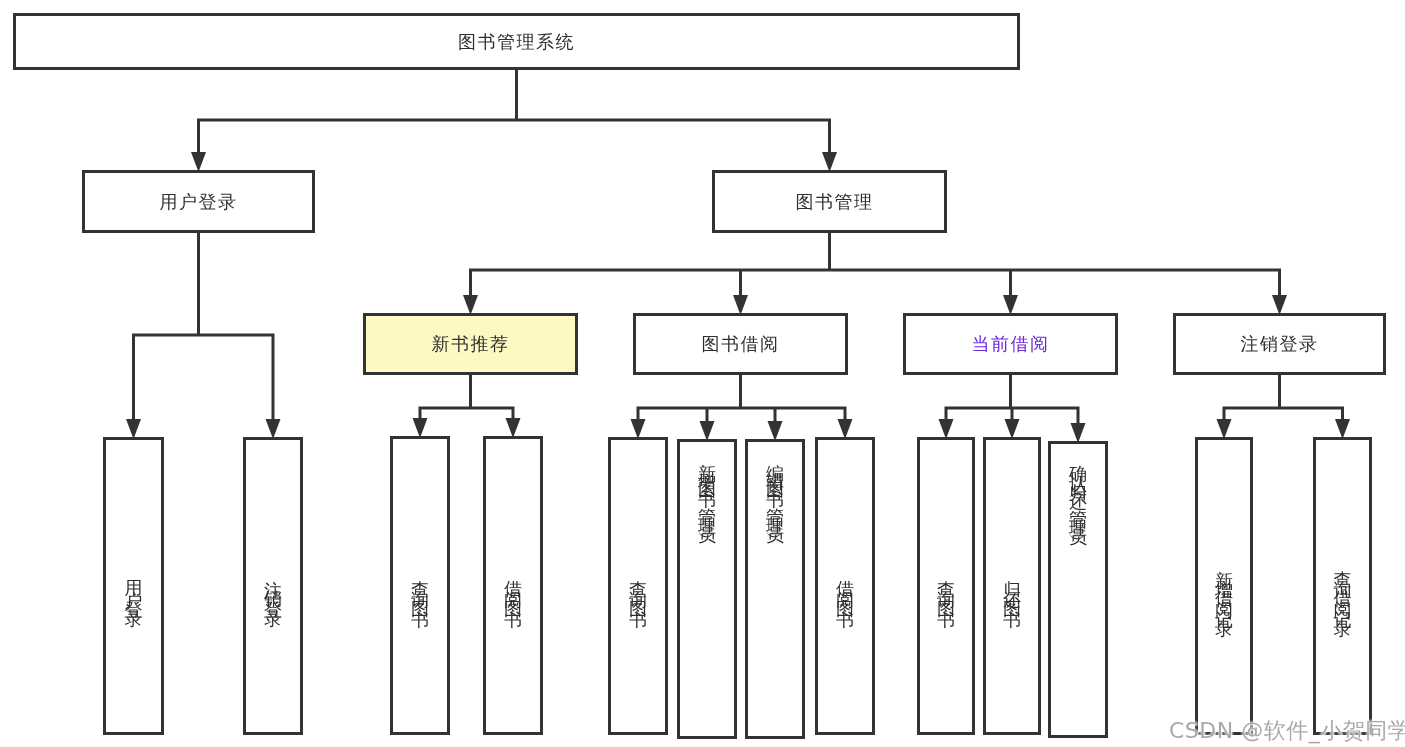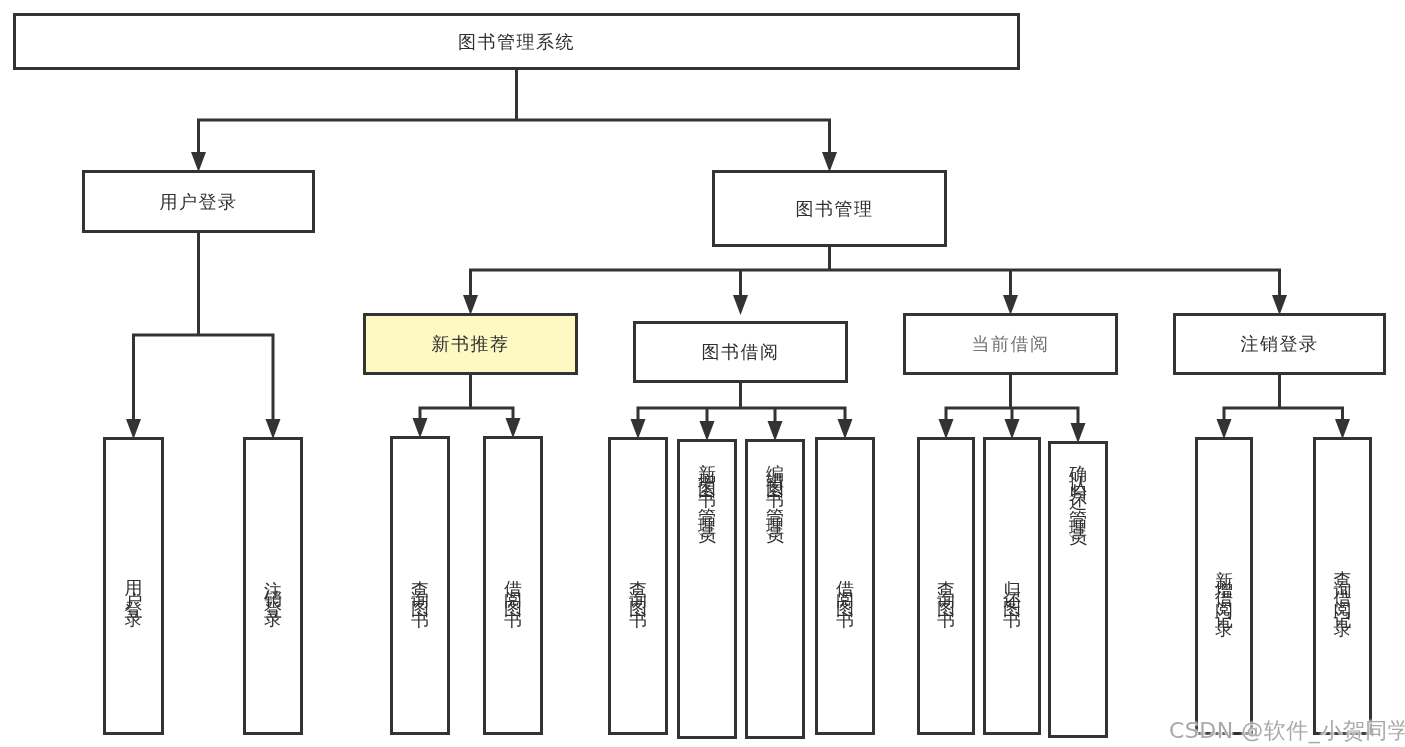--- a/index.html
+++ b/index.html
@@ -69,31 +69,31 @@
       <path d="M 516.5 70 L 516.5 120 M 198.5 120 L 829.5 120 M 198.5 120 L 198.5 154 M 829.5 120 L 829.5 154 M 198.5 233 L 198.5 335 M 133.5 335 L 273 335 M 133.5 335 L 133.5 421 M 273 335 L 273 421 M 829.5 233 L 829.5 270 M 470.5 270 L 1279.5 270 M 470.5 270 L 470.5 297 M 740.5 270 L 740.5 297 M 1010.5 270 L 1010.5 297 M 1279.5 270 L 1279.5 297 M 470.5 375 L 470.5 408 M 420 408 L 513 408 M 420 408 L 420 420 M 513 408 L 513 420 M 740.5 375 L 740.5 408 M 638 408 L 845 408 M 638 408 L 638 421 M 707 408 L 707 423 M 775 408 L 775 423 M 845 408 L 845 421 M 1010.5 375 L 1010.5 408 M 946 408 L 1078 408 M 946 408 L 946 421 M 1012 408 L 1012 421 M 1078 408 L 1078 425 M 1279.5 375 L 1279.5 408 M 1224 408 L 1342.5 408 M 1224 408 L 1224 421 M 1342.5 408 L 1342.5 421 " fill="none" stroke="#333333" stroke-width="3" stroke-linecap="square"></path>
       <path d="M 191 152 L 206 152 L 198.5 172 Z M 822 152 L 837 152 L 829.5 172 Z M 126 419 L 141 419 L 133.5 439 Z M 265.5 419 L 280.5 419 L 273 439 Z M 463 295 L 478 295 L 470.5 315 Z M 733 295 L 748 295 L 740.5 315 Z M 1003 295 L 1018 295 L 1010.5 315 Z M 1272 295 L 1287 295 L 1279.5 315 Z M 412.5 418 L 427.5 418 L 420 438 Z M 505.5 418 L 520.5 418 L 513 438 Z M 630.5 419 L 645.5 419 L 638 439 Z M 699.5 421 L 714.5 421 L 707 441 Z M 767.5 421 L 782.5 421 L 775 441 Z M 837.5 419 L 852.5 419 L 845 439 Z M 938.5 419 L 953.5 419 L 946 439 Z M 1004.5 419 L 1019.5 419 L 1012 439 Z M 1070.5 423 L 1085.5 423 L 1078 443 Z M 1216.5 419 L 1231.5 419 L 1224 439 Z M 1335 419 L 1350 419 L 1342.5 439 Z " fill="#333333" stroke="none"></path>
     </svg>
   <div id="nodes">
       <div class="node h" style="left: 13px; top: 13px; width: 1007px; height: 57px; border-color: rgb(51, 51, 51); background: rgb(255, 255, 255);">
         <span class="label" style="color: rgb(47, 47, 47);">图书管理系统</span>
       </div>
       <div class="node h" style="left: 82px; top: 170px; width: 233px; height: 63px; border-color: rgb(51, 51, 51); background: rgb(255, 255, 255);">
         <span class="label" style="color: rgb(47, 47, 47);">用户登录</span>
       </div>
-      <div class="node h" style="left: 712px; top: 170px; width: 235px; height: 77px; border-color: rgb(51, 51, 51); background: rgb(255, 255, 255); padding-left: 10px;">
+      <div class="node h" style="left: 712px; top: 170px; width: 235px; height: 63px; border-color: rgb(51, 51, 51); background: rgb(255, 255, 255); padding-left: 10px;">
         <span class="label" style="color: rgb(47, 47, 47);">图书管理</span>
       </div>
       <div class="node h" style="left: 363px; top: 313px; width: 215px; height: 62px; border-color: rgb(51, 51, 51); background: #fef9c3;">
         <span class="label" style="color: rgb(47, 47, 47);">新书推荐</span>
       </div>
-      <div class="node h" style="left: 633px; top: 321px; width: 215px; height: 62px; border-color: rgb(51, 51, 51); background: rgb(255, 255, 255);">
+      <div class="node h" style="left: 633px; top: 313px; width: 215px; height: 62px; border-color: rgb(51, 51, 51); background: rgb(255, 255, 255);">
         <span class="label" style="color: rgb(47, 47, 47);">图书借阅</span>
       </div>
       <div class="node h" style="left: 903px; top: 313px; width: 215px; height: 62px; border-color: rgb(51, 51, 51); background: rgb(255, 255, 255);">
-        <span class="label" style="color: #737373;">当前借阅</span>
+        <span class="label" style="color: #6d28d9;">当前借阅</span>
       </div>
       <div class="node h" style="left: 1173px; top: 313px; width: 213px; height: 62px; border-color: rgb(51, 51, 51); background: rgb(255, 255, 255);">
         <span class="label" style="color: rgb(47, 47, 47);">注销登录</span>
       </div>
       <div class="node v" style="left: 103px; top: 437px; width: 61px; height: 298px; border-color: rgb(51, 51, 51); background: rgb(255, 255, 255);">
         <span class="label" style="color: rgb(47, 47, 47);">用户登录</span>
       </div>
       <div class="node v" style="left: 243px; top: 437px; width: 60px; height: 298px; border-color: rgb(51, 51, 51); background: rgb(255, 255, 255);">
         <span class="label" style="color: rgb(47, 47, 47);">注销登录</span>
       </div>

